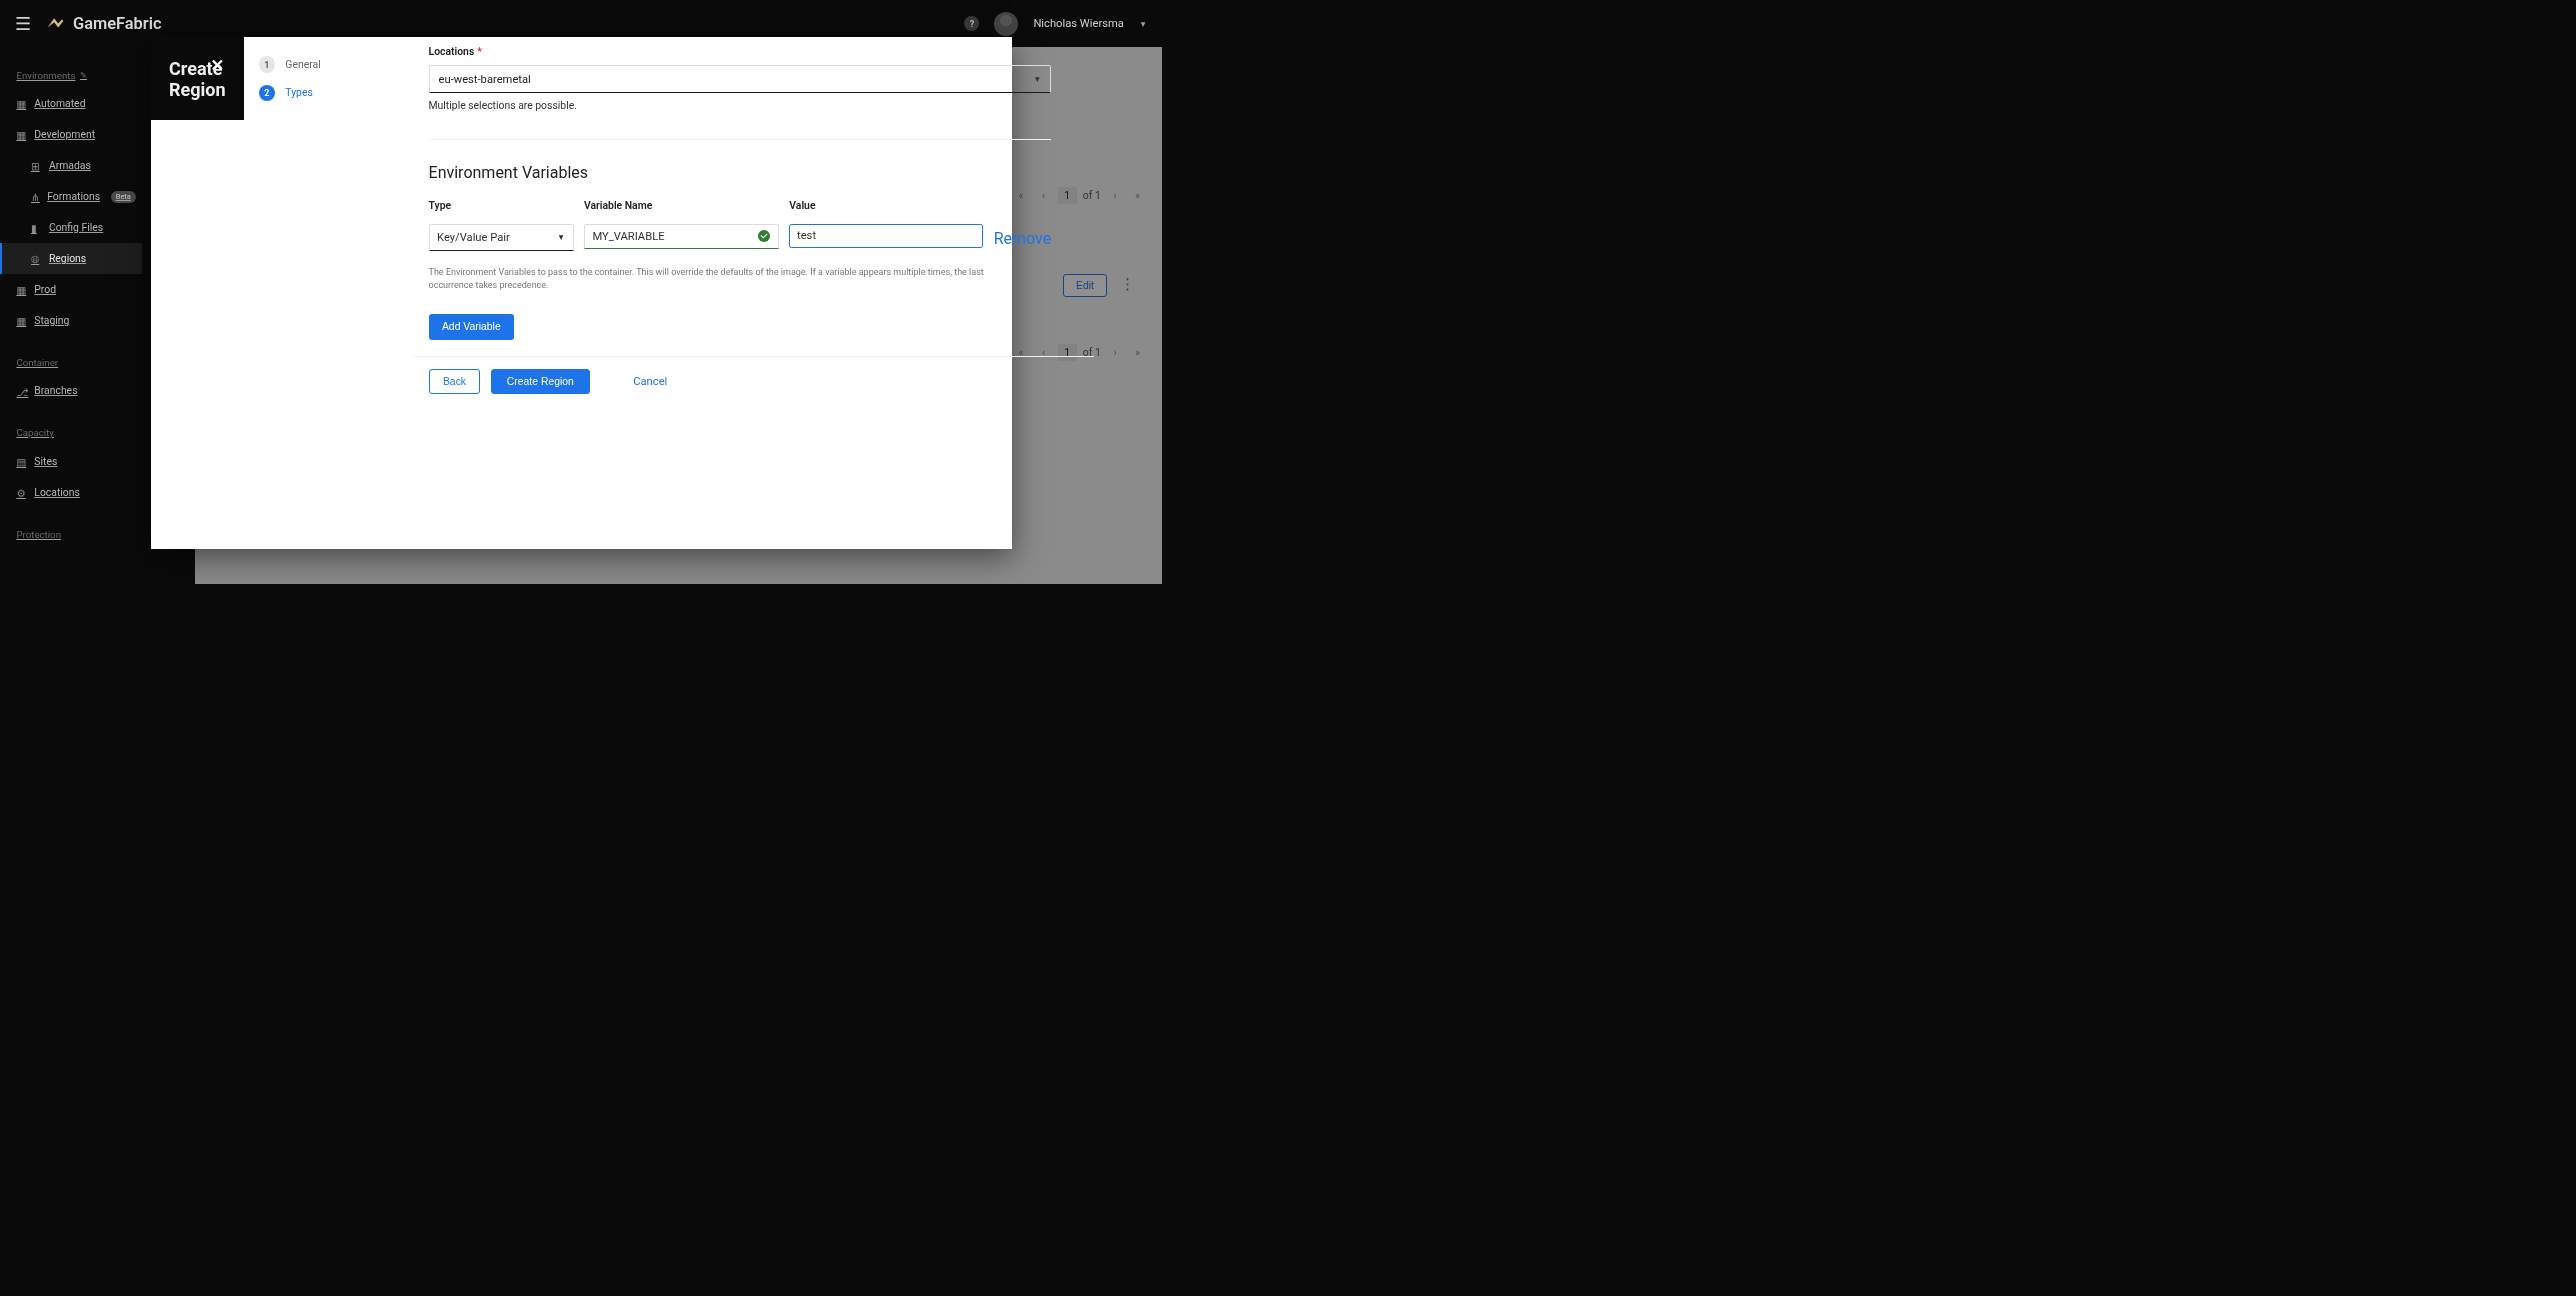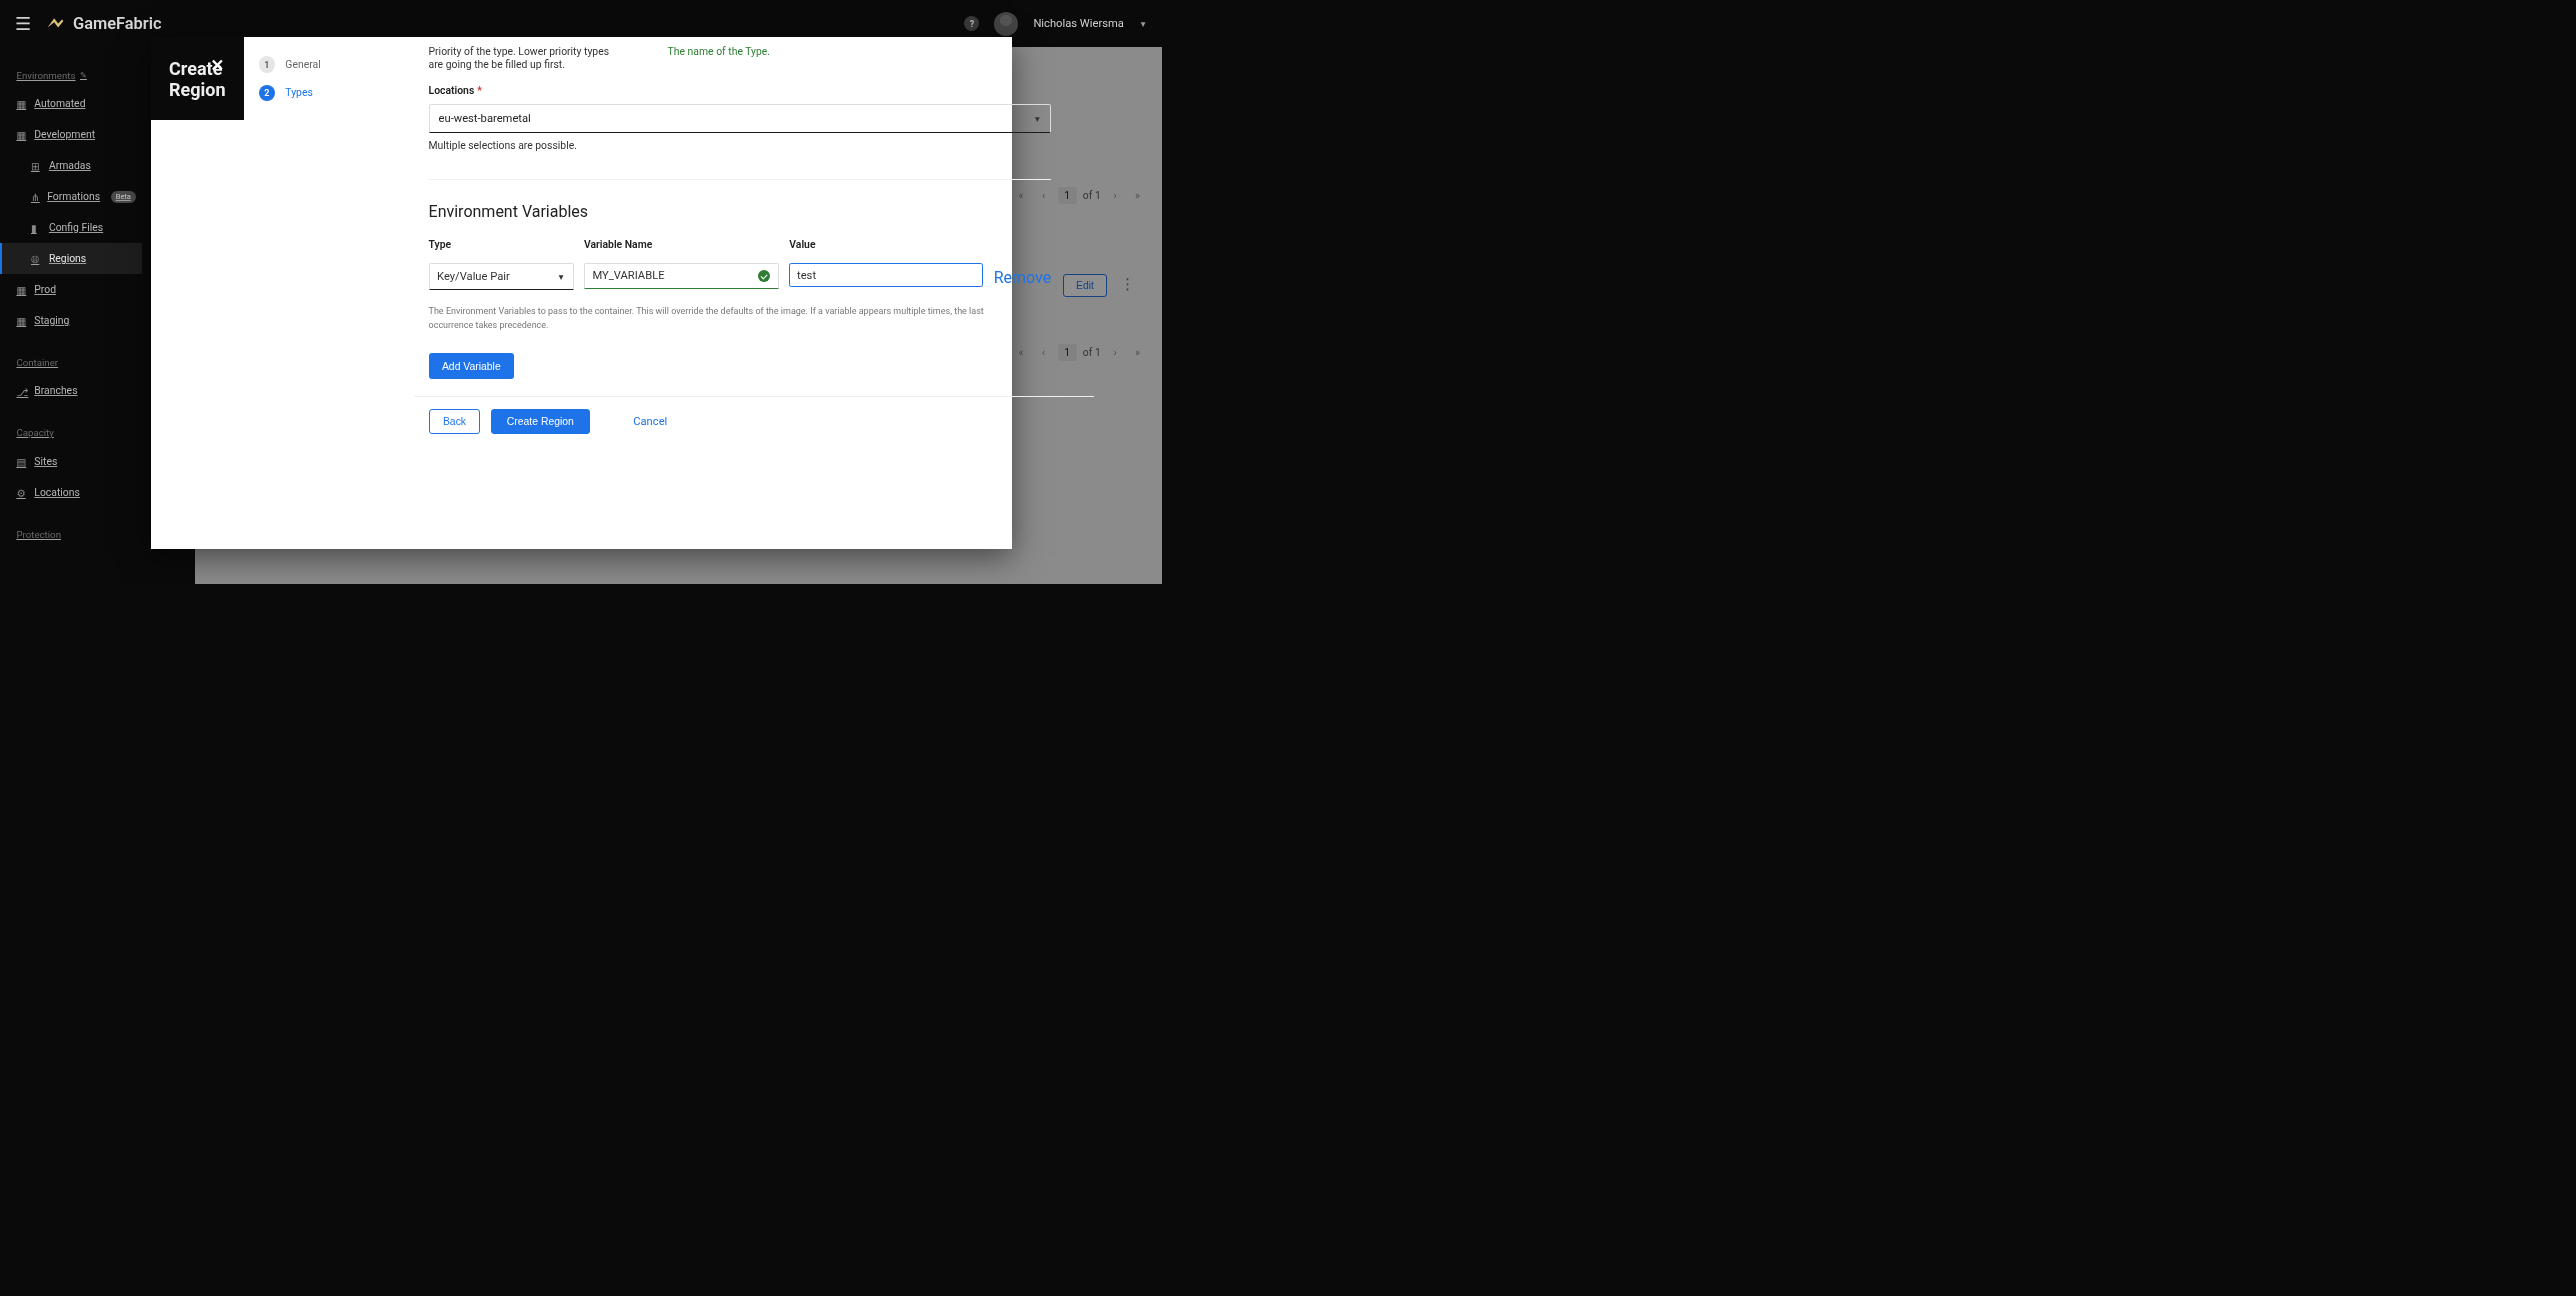--- a/index.html
+++ b/index.html
@@ -202,21 +202,21 @@
   padding: 6px 7.5px;
   display: flex; align-items: center;
   font-size: 11.2px;
 }
 .type-select .caret { margin-left: auto; font-size: 8.2px; }
 .var-name-input {
   border: 0.7px solid #dcdcdc;
   border-bottom: 1.5px solid #2e7d32;
   border-radius: 2.2px 2.2px 0 0;
   padding: 5.2px 7.5px;
-  display: flex; align-items: flex-end;
+  display: flex; align-items: flex-start;
   font-size: 11.2px;
 }
 .chk-icon {
   margin-left: auto;
   width: 12px; height: 12px; border-radius: 50%;
   background: #2e7d32;
   display: flex; align-items: center; justify-content: center;
 }
 .chk-icon::after { content: ""; width: 3px; height: 5.2px; border: solid #fff; border-width: 0 1.5px 1.5px 0; transform: rotate(45deg); margin-top: -1.5px; }
 .value-input {
@@ -367,24 +367,20 @@
           <div class="step-num">1</div>
           <div class="step-label">General</div>
         </div>
         <div class="step active">
           <div class="step-num">2</div>
           <div class="step-label">Types</div>
         </div>
       </div>
 
       <div class="form-scroll">
-        <div class="helper-row">
-          <div class="left">Priority of the type. Lower priority types are going the be filled up first.</div>
-          <div class="right">The name of the Type.</div>
-        </div>
 
         <div class="fld-label">
           <span>Locations</span><span class="req">*</span>
         </div>
         <div class="select-box">
           <span>eu-west-baremetal</span>
           <span class="caret">▼</span>
         </div>
         <div class="hint">Multiple selections are possible.</div>
 

